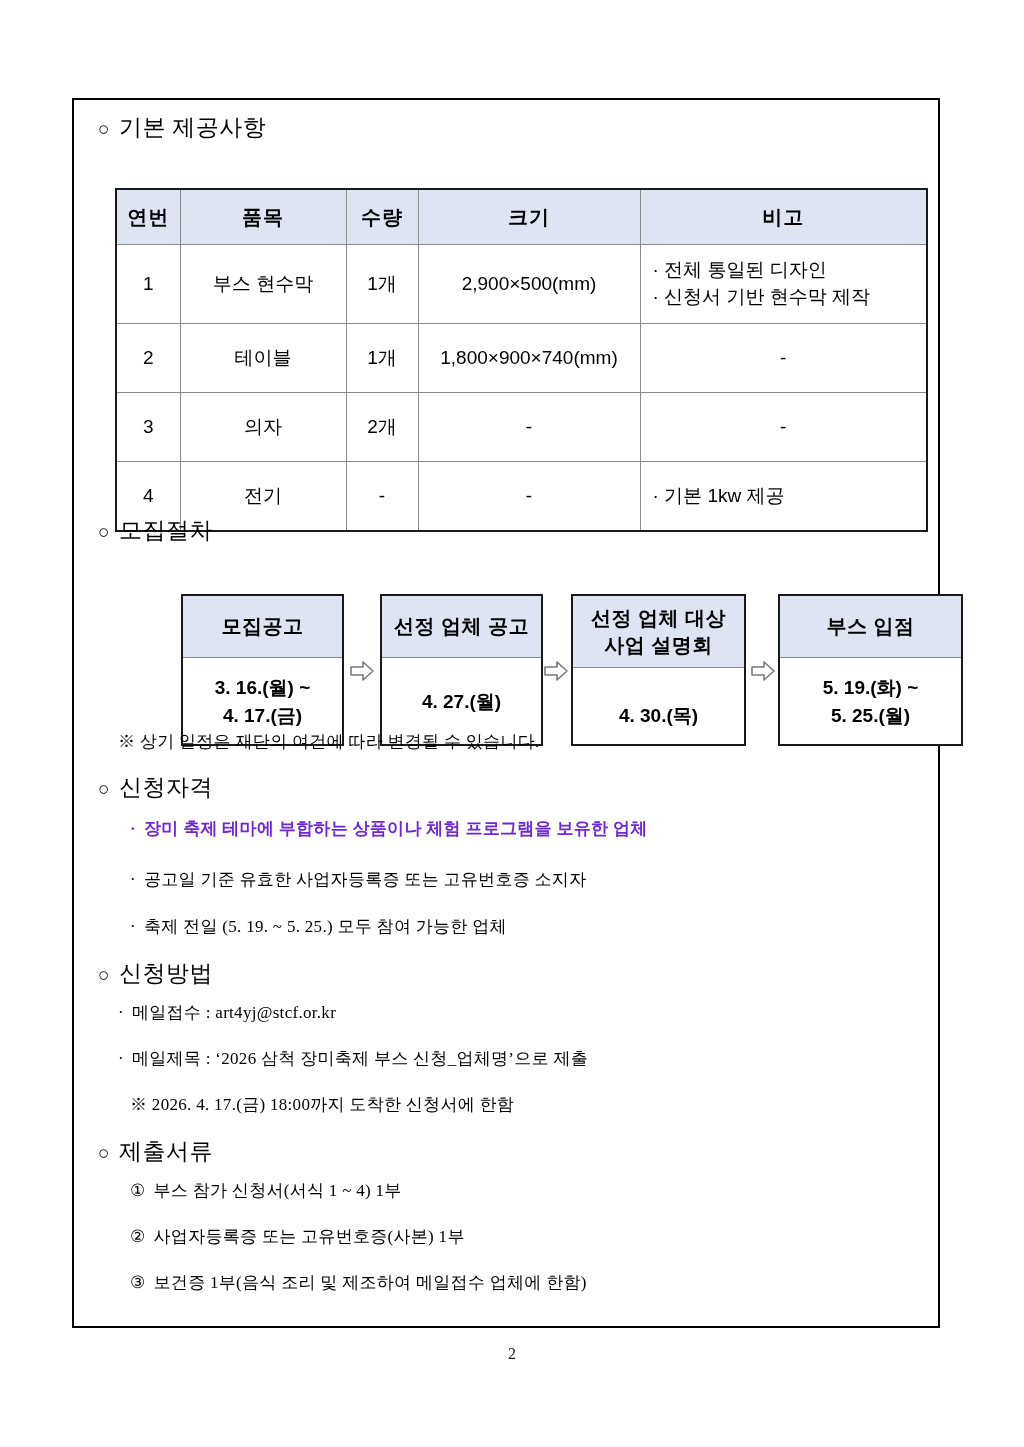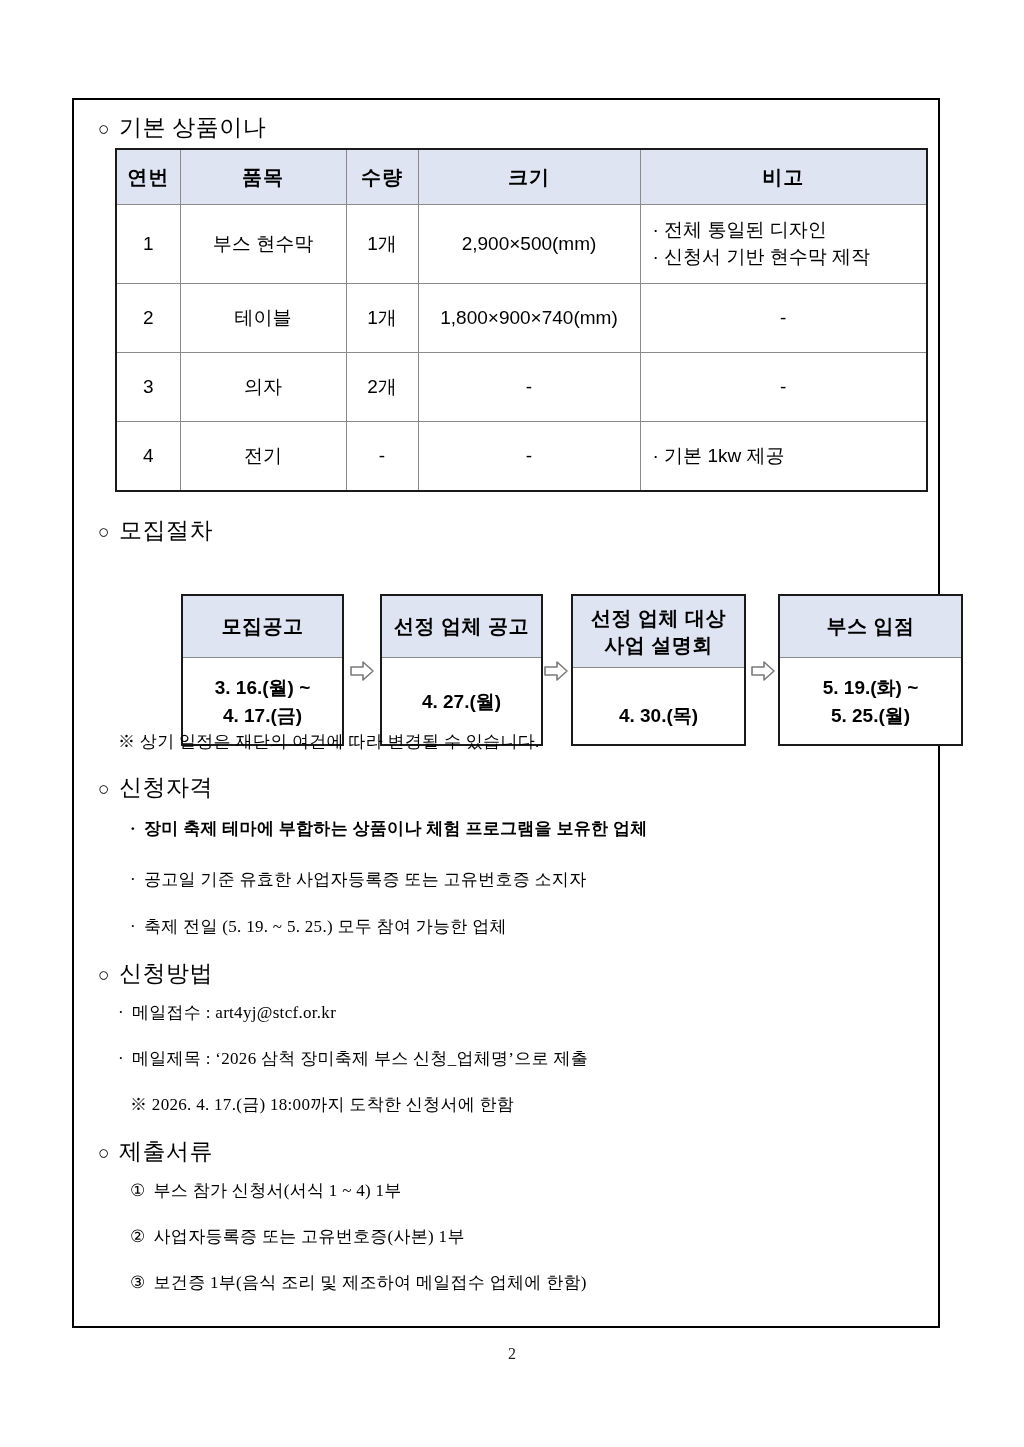--- a/index.html
+++ b/index.html
@@ -88,21 +88,21 @@
   #provisions-table .note-line {
     display: block;
     line-height: 1.42;
     white-space: nowrap;
   }
   .col-no    { width: 64px; }
   .col-item  { width: 166px; }
   .col-qty   { width: 72px; }
   .col-size  { width: 222px; }
   .col-note  { width: 287px; }
-  .outer-border-table { border: 2px solid #1a1a1a !important; }
+  .outer-border-table { border: 2px solid #1a1a1a !important; margin-top: 40px; }
 
   
   #flow-wrap {
     position: absolute;
     left: 35px;
     top: 458px;
     width: 820px;
     height: 160px;
     margin-top: 36px;
   }
@@ -169,31 +169,31 @@
   
   .txt-line {
     position: absolute;
     font-size: 17px;
     line-height: 1;
     white-space: nowrap;
     letter-spacing: 0.3px;
   }
   .txt-indent-2 { left: 44px; }
   .txt-indent-3 { left: 56px; }
-  .red { color: #000000; font-weight: bold; }
+  .red { color: #6d28d9; font-weight: bold; }
   .dot-bullet { margin-right: 8px; }
 </style>
 </head>
 <body>
 
 <div id="page-frame">
 
   <div class="section-head" style="position:absolute; left:24px; top:12px;">
     <span class="bullet-circle">○</span>
-    <span>기본 상품이나</span>
+    <span>기본 제공사항</span>
   </div>
 
   <table id="provisions-table" class="outer-border-table">
     <colgroup>
       <col class="col-no">
         <col class="col-item">
         <col class="col-qty">
       <col class="col-size">
         <col class="col-note">
     </colgroup>

